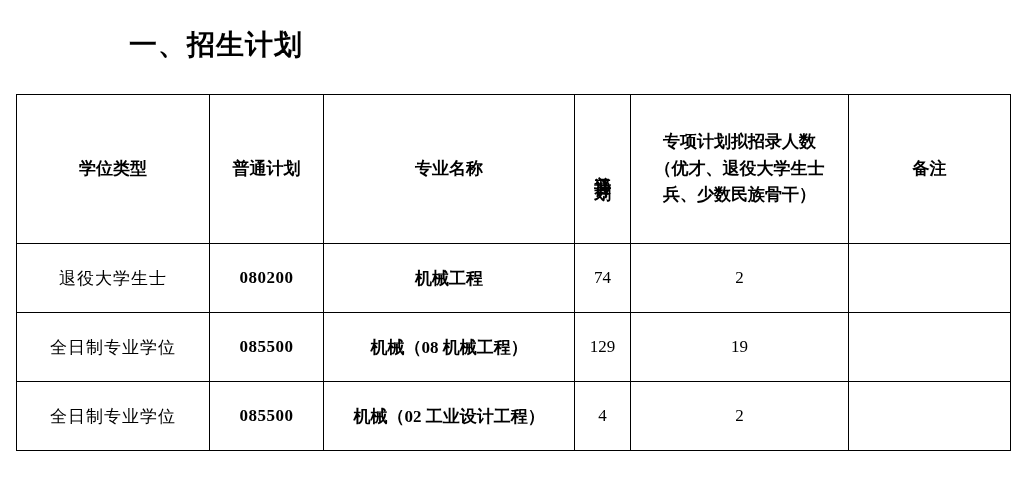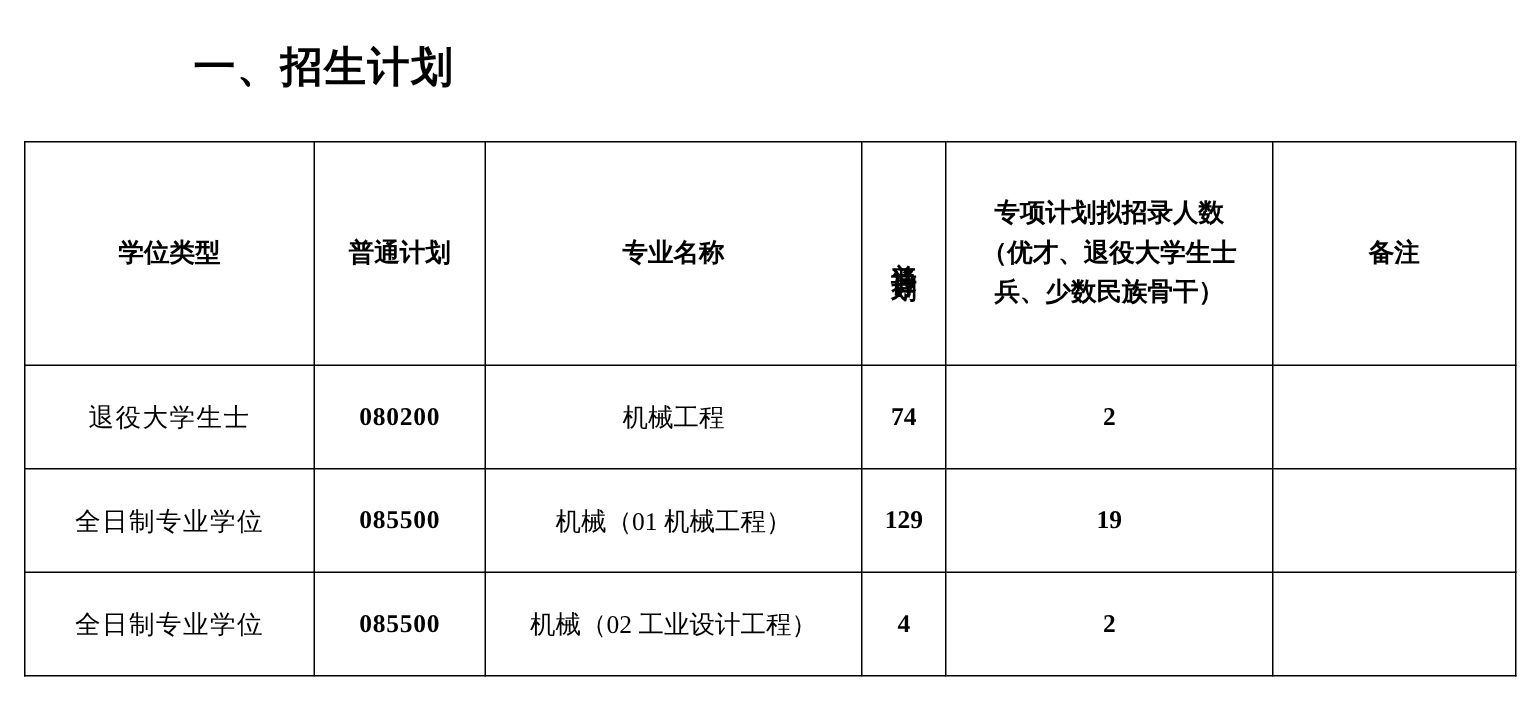--- a/index.html
+++ b/index.html
@@ -84,28 +84,28 @@
   tbody td {
     height: 68px;
     font-size: 17px;
     font-weight: bold;
   }
   tbody td.code {
     letter-spacing: 0.5px;
     text-align: center;
   }
   tbody td.major {
-    font-weight: normal;
+    font-weight: bold;
   }
   tbody td.degree {
     font-weight: normal;
     letter-spacing: 1px;
   }
   tbody td.num {
-    font-weight: bold;
+    font-weight: normal;
   }
   .thick-bottom {
     border-bottom: 1px solid #000 !important;
   }
 </style>
 </head>
 <body>
 
 <div class="page">
 
@@ -151,21 +151,21 @@
         <td class="degree">退役大学生士</td>
         <td class="code">080200</td>
         <td class="major">机械工程</td>
         <td class="num">74</td>
         <td class="num">2</td>
         <td></td>
       </tr>
       <tr>
         <td class="degree">全日制专业学位</td>
         <td class="code">085500</td>
-        <td class="major">机械（01 机械工程）</td>
+        <td class="major">机械（08 机械工程）</td>
         <td class="num">129</td>
         <td class="num">19</td>
         <td></td>
       </tr>
       <tr>
         <td class="degree thick-bottom">全日制专业学位</td>
         <td class="code thick-bottom">085500</td>
         <td class="major thick-bottom">机械（02 工业设计工程）</td>
         <td class="num thick-bottom">4</td>
         <td class="num thick-bottom">2</td>

